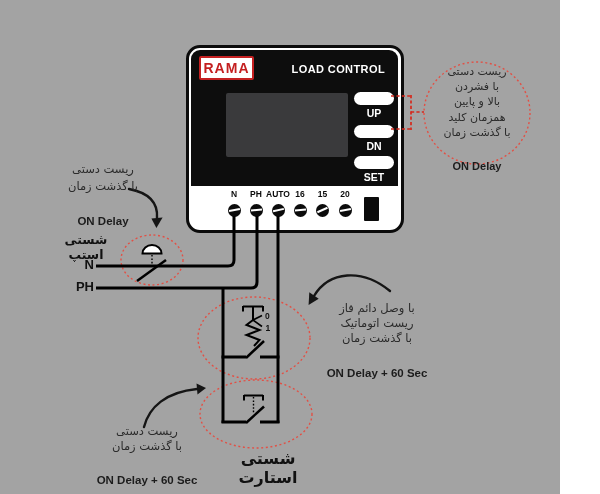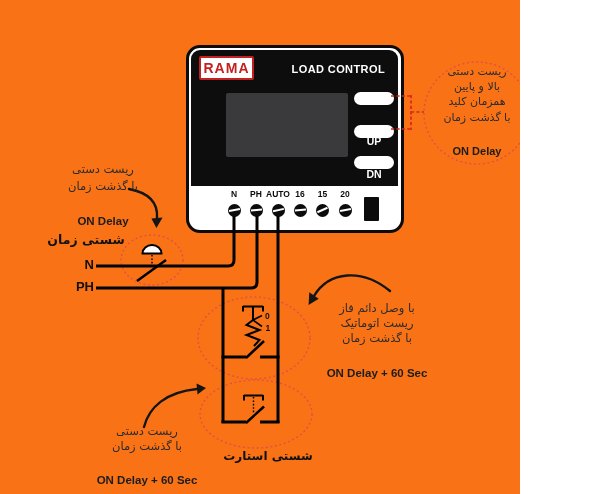--- a/index.html
+++ b/index.html
@@ -1,33 +1,33 @@
 <!DOCTYPE html>
 <html><head>
 <meta charset="utf-8">
 <style>
   html,body{margin:0;padding:0;background:#fff;}
-  .canvas{position:relative;width:520px;height:494px;background:#f97316;overflow:hidden;
+  .canvas{position:relative;width:560px;height:494px;background:#a3a3a3;overflow:hidden;
           font-family:"DejaVu Sans",sans-serif;}
   
   .device{position:absolute;left:186px;top:45px;width:218px;height:188px;background:#fff;
           border:3px solid #0b0b0b;border-radius:14px;box-sizing:border-box;}
   .panel{position:absolute;left:2px;top:2px;right:3px;height:136px;background:#0d0d0d;
          border-radius:9px 9px 0 0;}
   .logo{position:absolute;left:8px;top:6px;width:55px;height:24px;background:#fff;
         border:2px solid #c42021;border-radius:2px;box-sizing:border-box;
         display:flex;align-items:center;justify-content:center;}
   .logo span{font-family:"Liberation Sans",sans-serif;font-weight:bold;font-size:14px;
         color:#c42021;letter-spacing:1px;transform:scaleY(1.05);}
   .devtitle{position:absolute;top:13px;right:13px;width:120px;text-align:right;color:#fff;
         font-family:"Liberation Sans",sans-serif;font-weight:bold;font-size:11px;letter-spacing:.4px;}
   .display{position:absolute;left:35px;top:43px;width:122px;height:64px;background:#3a3a3c;border-radius:2px;}
   .pill{position:absolute;left:163px;width:40px;height:13px;background:#fff;border-radius:7px;}
   .pill-label{position:absolute;left:163px;width:40px;text-align:center;color:#fff;
-        font-family:"Liberation Sans",sans-serif;font-weight:bold;font-size:10.5px;margin-top:28px;}
+        font-family:"Liberation Sans",sans-serif;font-weight:bold;font-size:10.5px;}
   .tlabel{position:absolute;top:141px;width:34px;text-align:center;color:#0b0b0b;
         font-family:"Liberation Sans",sans-serif;font-weight:bold;font-size:8.5px;}
   .screw{position:absolute;top:156px;width:13px;height:13px;background:#0b0b0b;border-radius:50%;}
   .screw i{position:absolute;left:1px;top:5.2px;width:11px;height:2.4px;background:#fff;display:block;}
   .conn-block{position:absolute;left:175px;top:149px;width:15px;height:24px;background:#0b0b0b;border-radius:1px;}
   
   .ann{position:absolute;color:#2b2b2b;text-align:center;font-size:11.5px;line-height:15.5px;}
   .ann .en{font-family:"Liberation Sans","DejaVu Sans",sans-serif;font-weight:bold;direction:ltr;
         color:#1c1c1c;white-space:nowrap;margin-top:19px;}
   .biglabel{position:absolute;font-weight:bold;font-size:12.5px;color:#111;text-align:center;}
@@ -143,41 +143,42 @@
   </svg>
 
   <div class="ann" dir="rtl" style="left:53px;top:161px;width:100px;line-height:16.5px">
     <div>ریست دستی</div>
     <div>با گذشت زمان</div>
     <div class="en">ON Delay</div>
   </div>
 
   <div class="ann" dir="rtl" style="left:424px;top:64px;width:106px;font-size:11px;line-height:15.2px">
     <div>ریست دستی</div>
+    <div>با فشردن</div>
     <div>بالا و پایین</div>
     <div>همزمان کلید</div>
     <div>با گذشت زمان</div>
     <div class="en">ON Delay</div>
   </div>
 
   <div class="ann" dir="rtl" style="left:322px;top:301px;width:110px;line-height:15.2px">
     <div>با وصل دائم فاز</div>
     <div>ریست اتوماتیک</div>
     <div>با گذشت زمان</div>
     <div class="en">ON Delay + 60 Sec</div>
   </div>
 
   <div class="ann" dir="rtl" style="left:92px;top:424px;width:110px;line-height:15px">
     <div>ریست دستی</div>
     <div>با گذشت زمان</div>
     <div class="en">ON Delay + 60 Sec</div>
   </div>
 
-  <div class="biglabel" dir="rtl" style="left:46px;top:232px;width:80px">شستی زمان</div>
-  <div class="biglabel" dir="rtl" style="left:214px;top:449px;width:108px;font-size:12px">شستی استارت</div>
+  <div class="biglabel" dir="rtl" style="left:46px;top:232px;width:80px">شستی استپ</div>
+  <div class="biglabel" dir="rtl" style="left:214px;top:449px;width:108px;font-size:16px">شستی استارت</div>
 
   <div class="wirelabel" style="left:72px;top:257px;width:22px">N</div>
   <div class="wirelabel" style="left:66px;top:279px;width:28px">PH</div>
 
   <div class="poslabel" style="left:265px;top:311px">0</div>
   <div class="poslabel" style="left:265.5px;top:323px">1</div>
 
 </div>
 
 </body></html>

